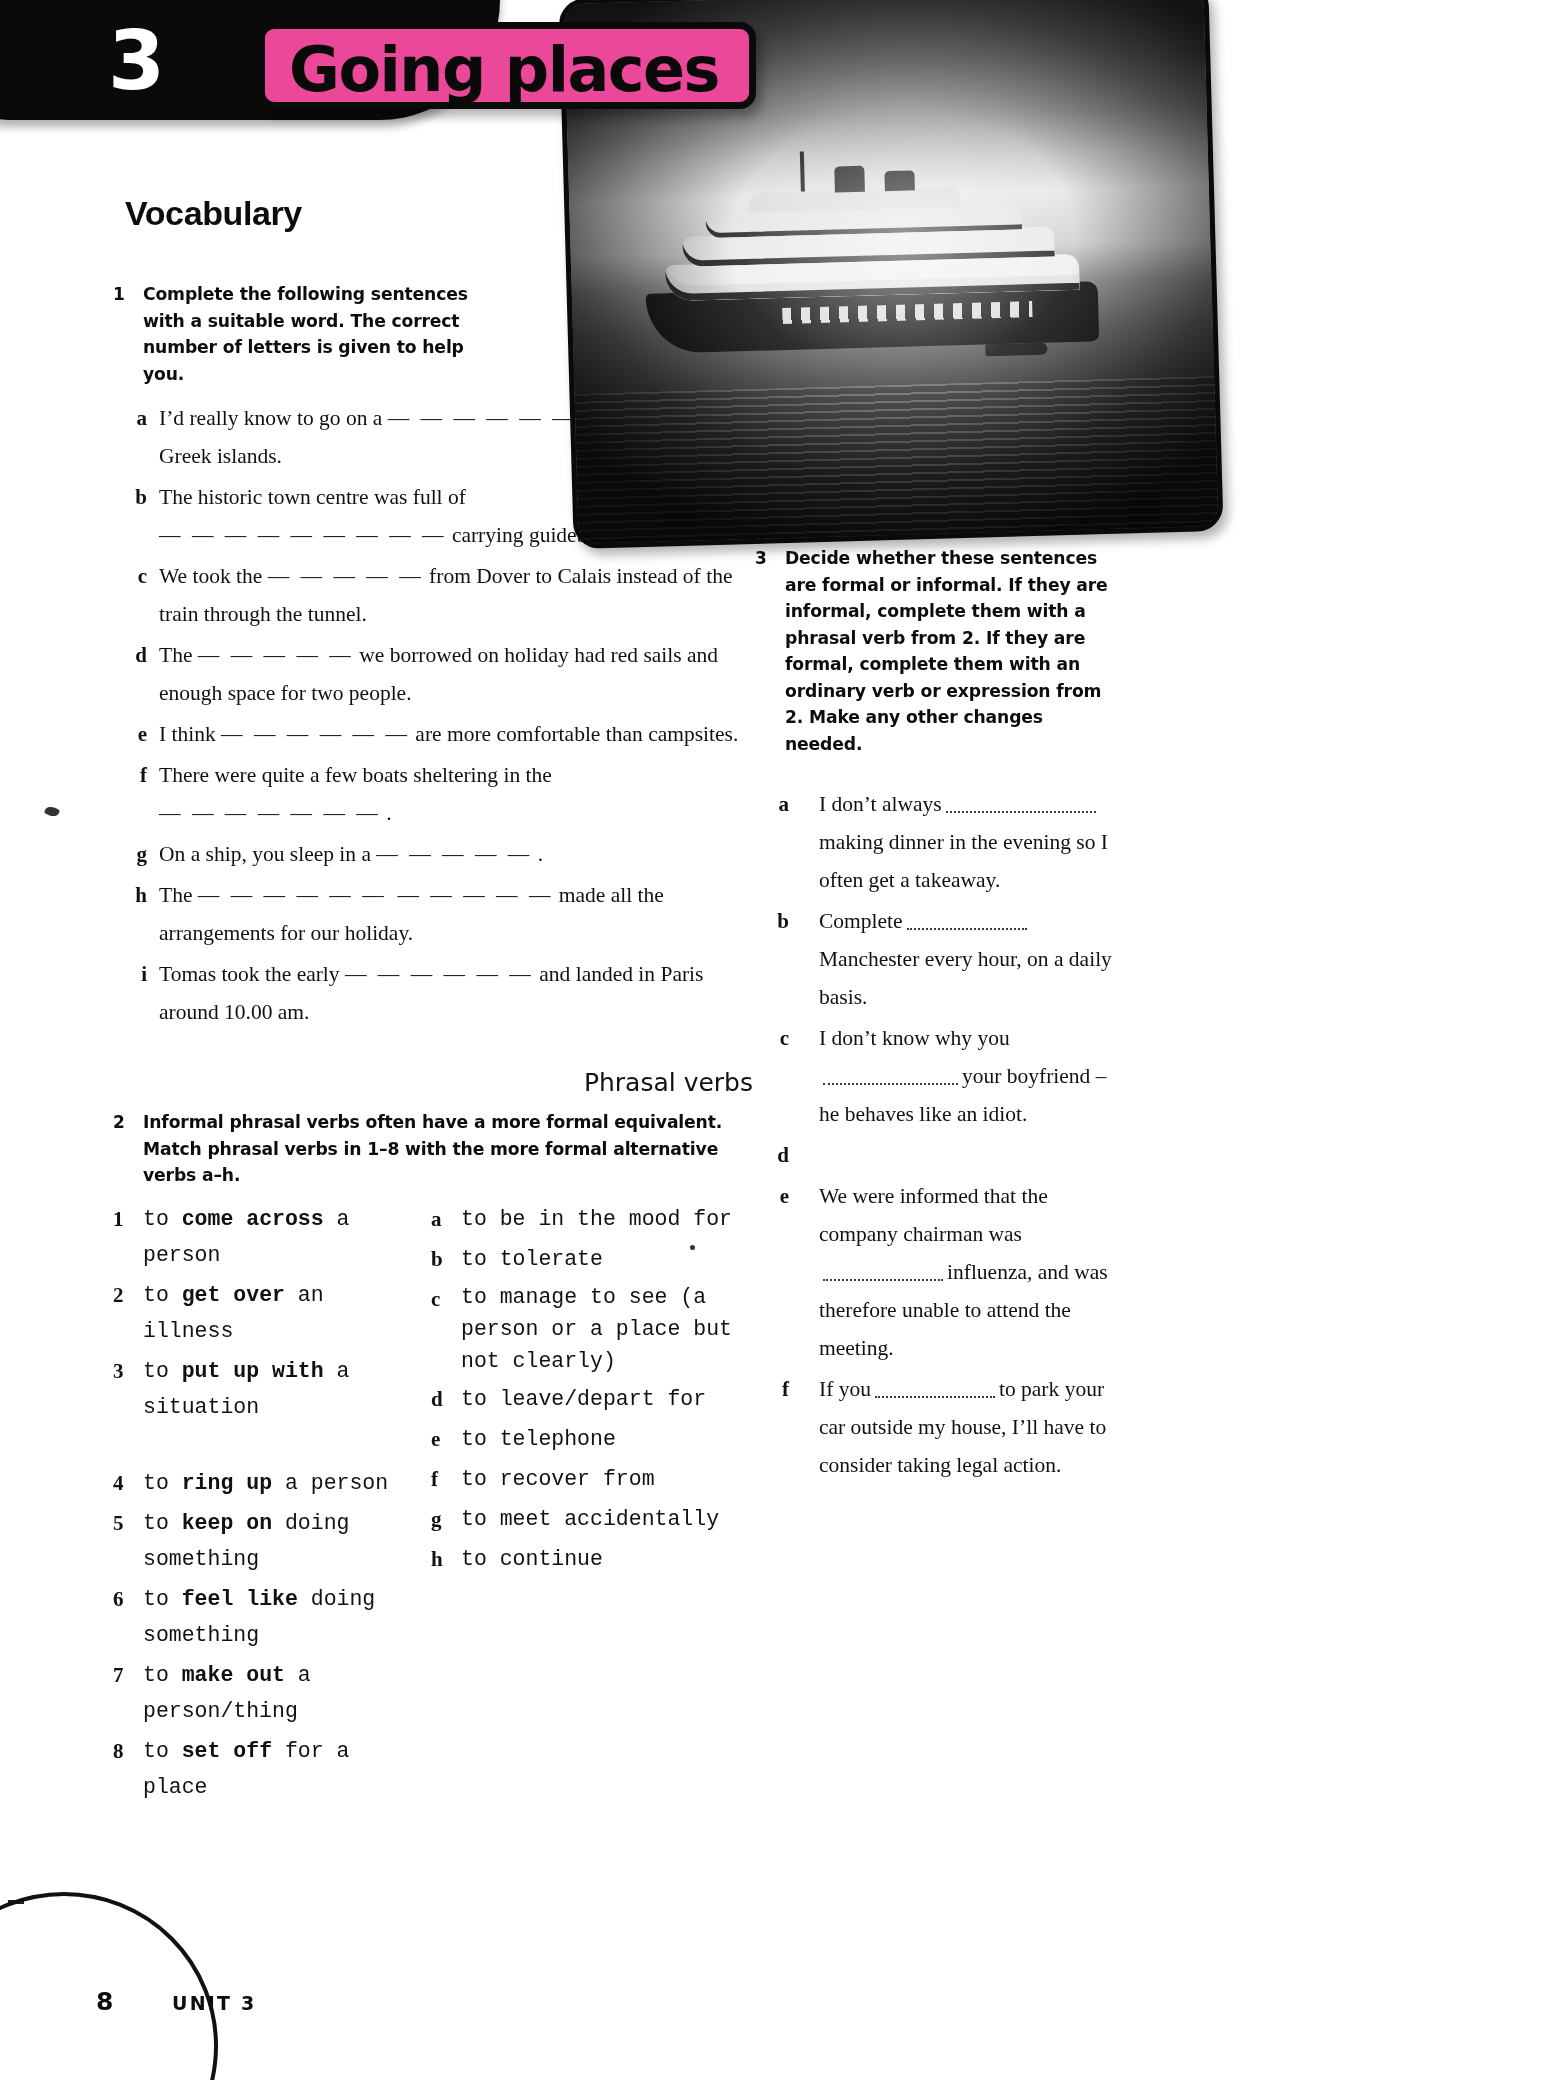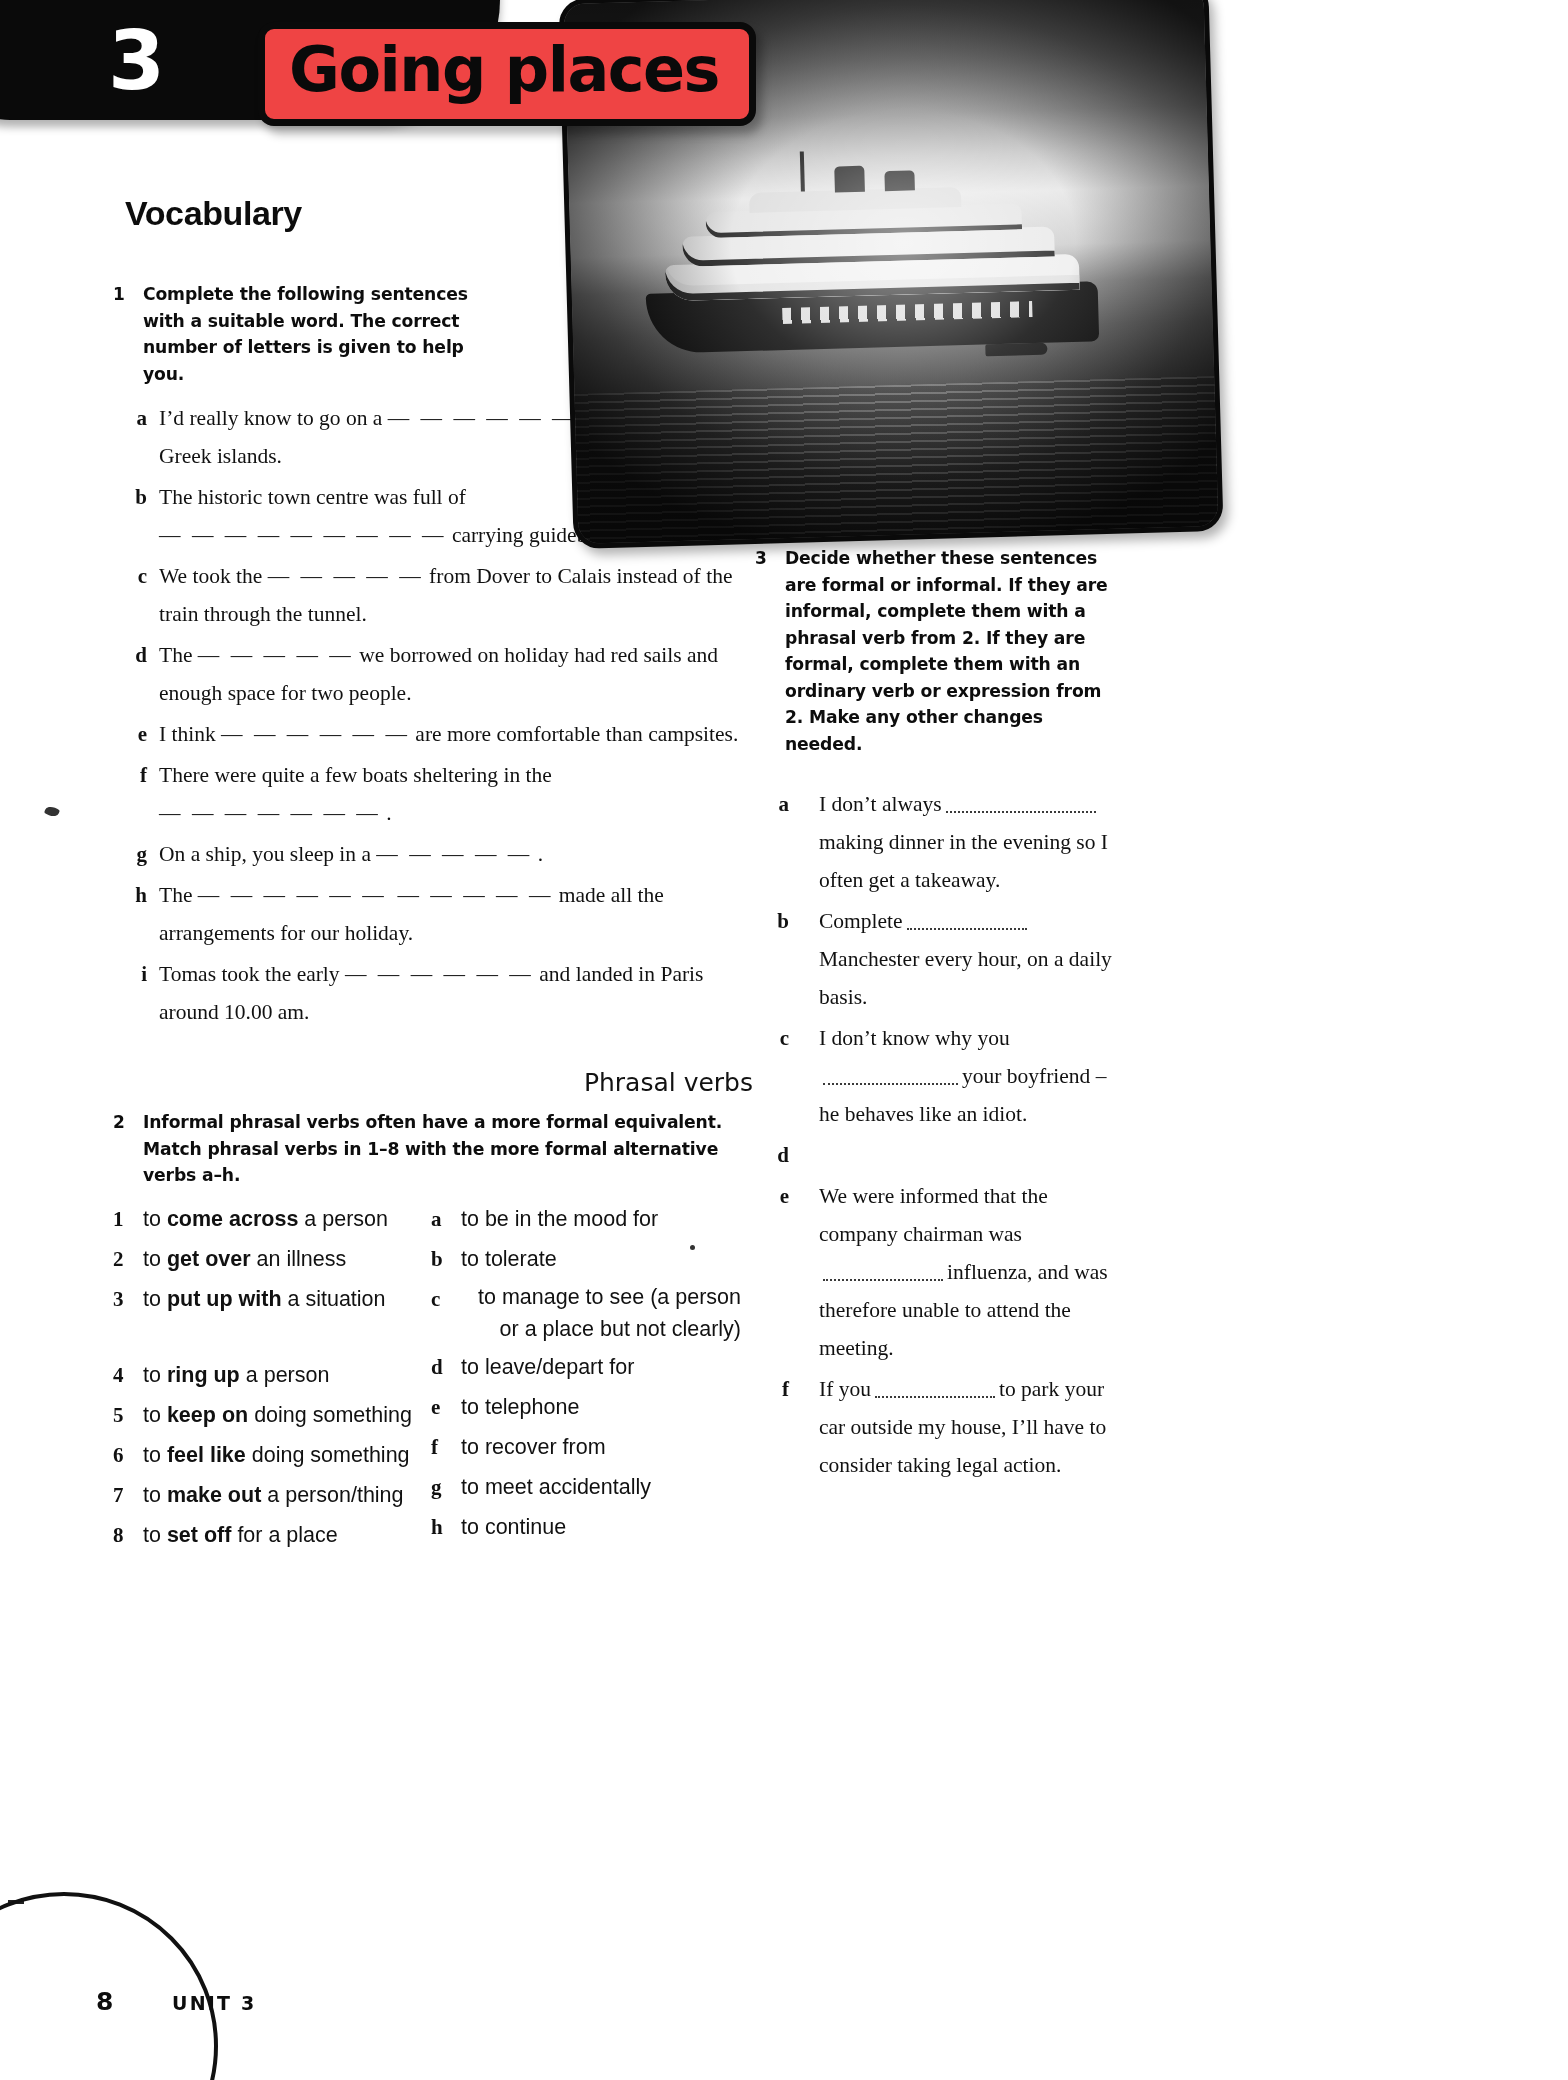--- a/index.html
+++ b/index.html
@@ -37,22 +37,22 @@
     font-weight: bold;
     font-size: 82px;
     line-height: 82px;
     color: #ffffff;
     letter-spacing: -1px;
   }
   .title-plate {
     position: absolute;
     left: 258px;
     top: 22px;
-    padding: 9px 30px 17px 24px;
-    background: #ef4444;
+    padding: 9px 30px 0 24px;
+    background: #ec4899;
     border: 7px solid #0a0a0a;
     border-radius: 16px;
     box-shadow: 6px 8px 10px rgba(0,0,0,0.28);
     z-index: 4;
   }
   .title-plate .title-text {
     font-family: "DejaVu Sans", sans-serif;
     font-weight: bold;
     font-size: 62px;
     line-height: 64px;
@@ -311,25 +311,24 @@
   }
   .match-row .key {
     flex: 0 0 30px;
     font-family: "Liberation Serif", serif;
     font-weight: bold;
     font-size: 21px;
     line-height: 36px;
     color: #111;
   }
   .match-row .val {
-    font-family: Liberation Sans, sans-serif;
+    font-family: Liberation Mono, monospace;
     font-size: 21.5px;
     line-height: 36px;
     color: #111;
-    text-align: right;
   }
   .match-row .val b { font-weight: bold; }
   .gap-tall { height: 36px; }
 
   
   .footer-curve {
     position: absolute;
     left: -90px;
     bottom: -120px;
     width: 300px;

